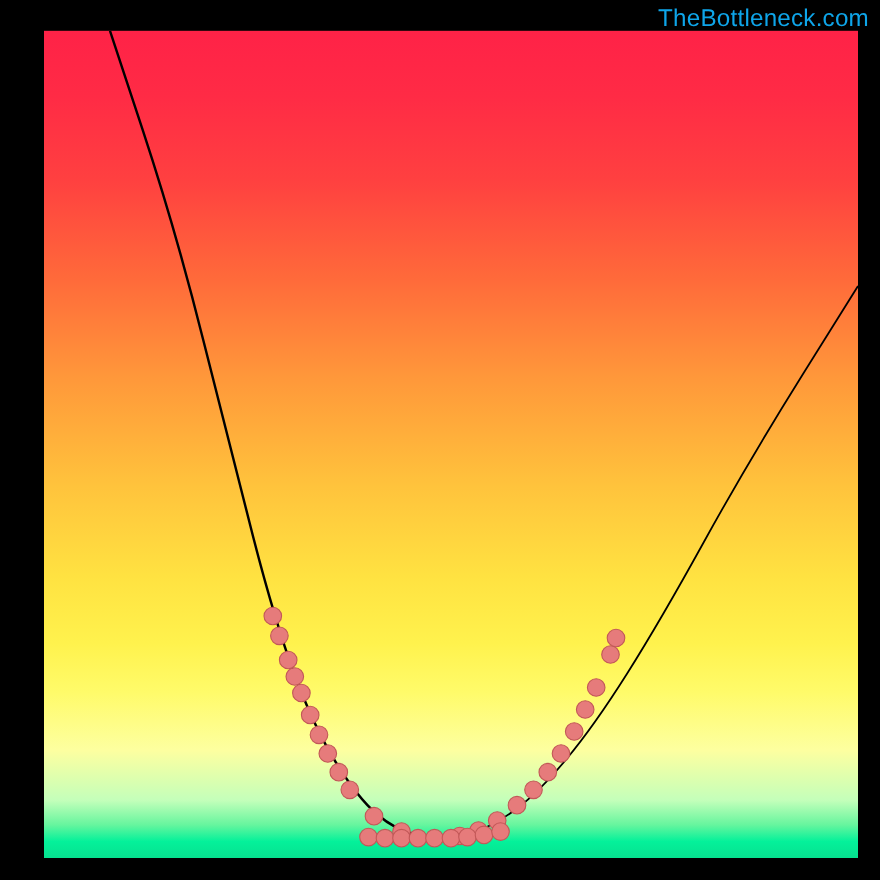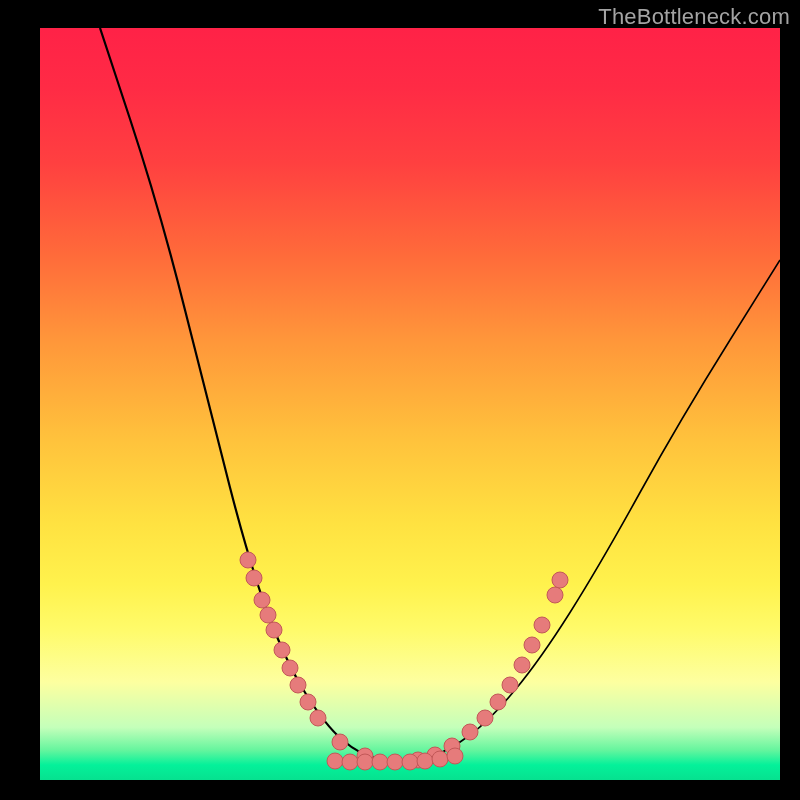--- a/index.html
+++ b/index.html
@@ -14,21 +14,21 @@
   .frame {
     position: absolute;
     left: 0; top: 0;
     width: 800px; height: 800px;
     background: #000;
   }
   .watermark {
     position: absolute;
     top: 4px;
     right: 10px;
-    color: #a3a3a3;
+    color: #0ea5e9;
     font-size: 22px;
     letter-spacing: 0.2px;
     font-weight: 500;
   }
   .plot {
     position: absolute;
     left: 40px;
     top: 28px;
     width: 740px;
     height: 752px;

